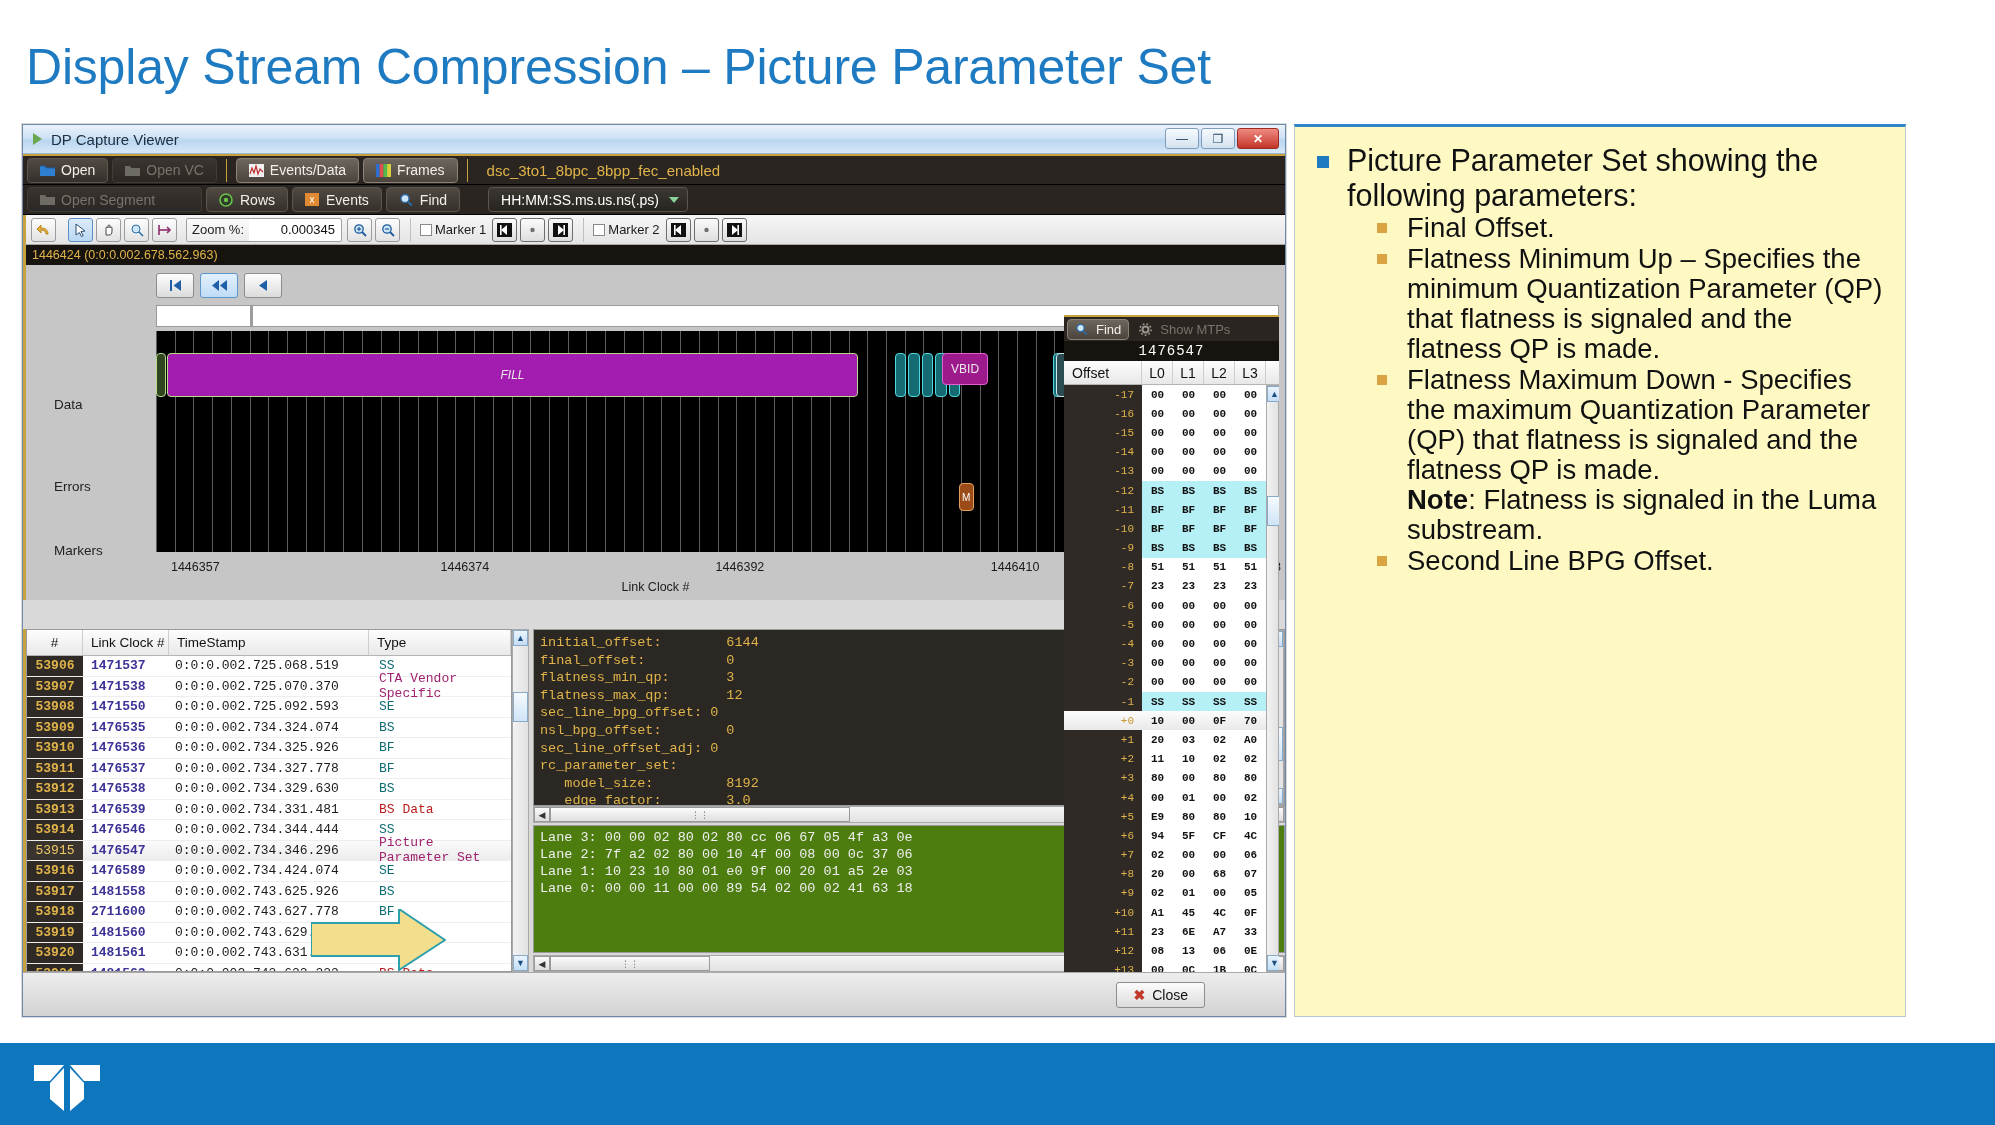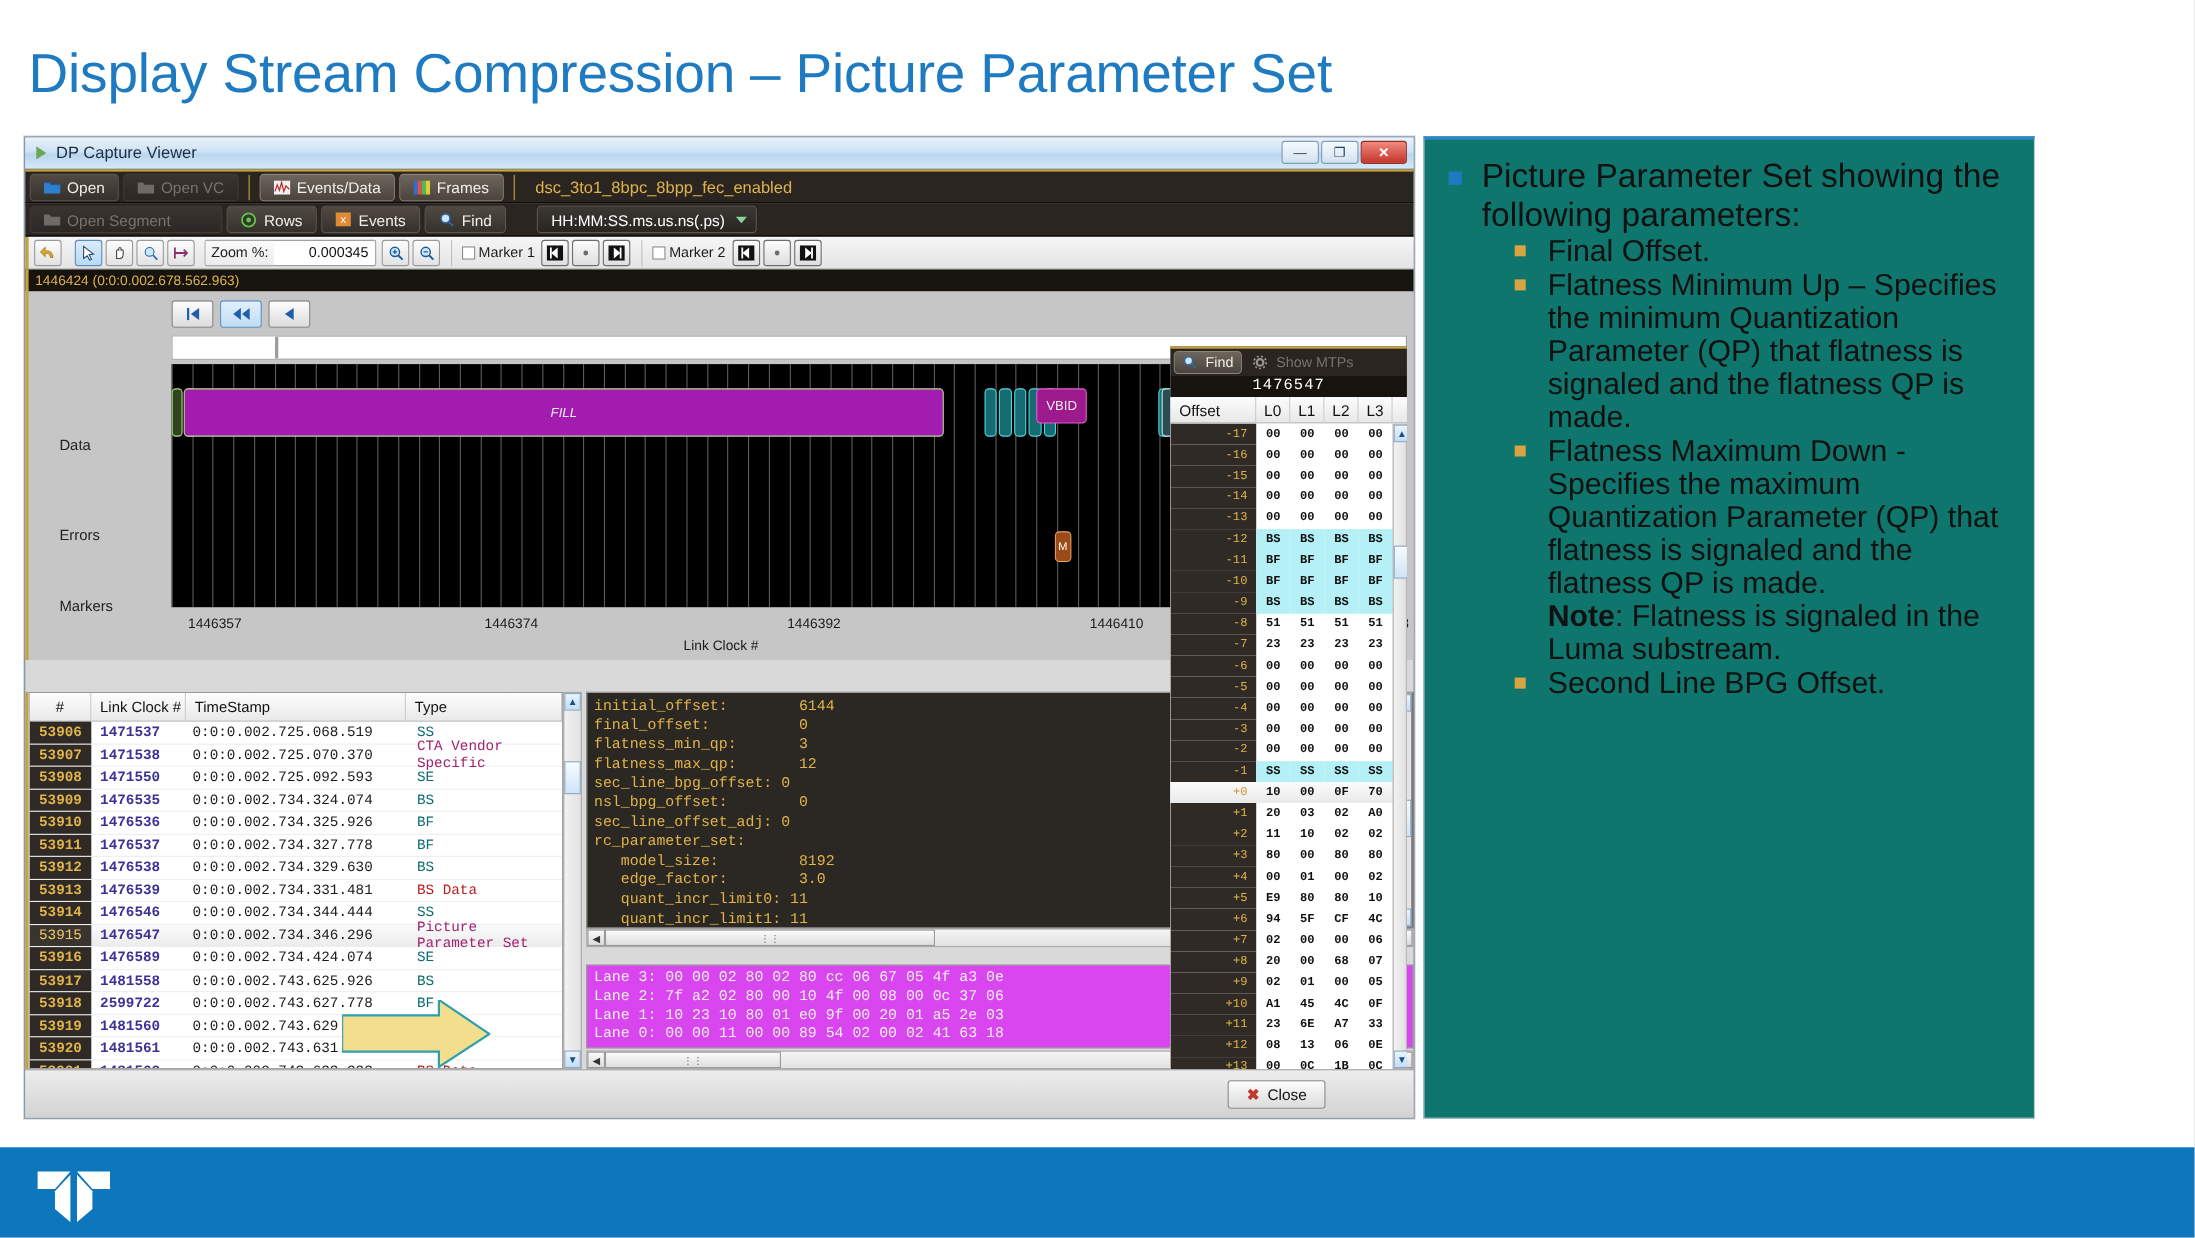--- a/index.html
+++ b/index.html
@@ -132,21 +132,21 @@
                   border:1px solid #8aa9c7; display:flex; align-items:center; justify-content:center; font-size:9px; color:#1c4f83;}
   .vscroll .arw.top { top:0; } .vscroll .arw.bot { bottom:0; }
   .vscroll .thm { position:absolute; left:0; width:15px; height:30px; background:linear-gradient(to bottom,#f6fbff,#cfe4f7); border:1px solid #8aa9c7; }
 
   #detail-pane { flex:1; display:flex; flex-direction:column; margin-left:4px; }
   #param-box { flex:1; background:#2b2722; border:1px solid #9a9a9a; position:relative; overflow:hidden; }
   #param-text { font-family:"Liberation Mono", monospace; font-size:13.5px; color:#e0b44a; padding:4px 0 0 6px; line-height:17.6px; white-space:pre; }
   .hscroll { height:17px; background:linear-gradient(to bottom,#f4f4f4,#e2e2e2); border:1px solid #a9a9a9; position:relative; display:flex; align-items:center;}
   .hscroll .arw { width:16px; height:15px; background:linear-gradient(to bottom,#fafafa,#dcdcdc); border:1px solid #9a9a9a; display:flex;align-items:center;justify-content:center;font-size:9px;color:#333;}
   .hscroll .thm { height:15px; background:linear-gradient(to bottom,#fbfbfb,#dfdfdf); border:1px solid #9a9a9a; display:flex;align-items:center;justify-content:center;font-size:9px;color:#666;}
-  #lane-box { height:76px; background:#d946ef; border:1px solid #9a9a9a; margin-top:16px; overflow:hidden;}
+  #lane-box { height:128px; background:#4d7c0f; border:1px solid #9a9a9a; margin-top:2px; overflow:hidden;}
   #lane-text { font-family:"Liberation Mono", monospace; font-size:13.5px; color:#efefef; padding:3px 0 0 6px; line-height:17px; white-space:pre; }
 
   
   #hex-pane { position:absolute; right:6px; top:190px; width:215px; bottom:44px; background:#d9d9d9; display:flex; flex-direction:column;}
   #hex-toolbar { display:flex; gap:3px; height:26px; background:#2a2521; align-items:center; padding:0 3px; border-top:2px solid #c8a23c;}
   #hex-title { height:20px; background:#17130f; color:#fff; font-family:"Liberation Mono",monospace; font-size:14px; display:flex; align-items:center; justify-content:center; letter-spacing:1px;}
   #hex-head { display:flex; height:24px; background:linear-gradient(to bottom,#fdfdfd,#e7e7e7); border-bottom:1px solid #b5b5b5; font-size:14px; color:#111; }
   #hex-head .oc { width:78px; display:flex;align-items:center; padding-left:8px; border-right:1px solid #cdcdcd;}
   #hex-head .lc { width:31px; display:flex;align-items:center;justify-content:center; border-right:1px solid #cdcdcd;}
   #hex-body { flex:1; background:#fff; position:relative; overflow:hidden; display:flex;}
@@ -165,22 +165,22 @@
   #close-btn { display:flex; align-items:center; gap:7px; height:26px; padding:0 16px;
                border:1px solid #8d8d8d; border-radius:3px; font-size:14px; color:#111;
                background:linear-gradient(to bottom,#fcfcfc,#dcdcdc); }
   #close-btn .x { color:#c0392b; font-weight:bold; }
 
   
   #callout-arrow { position:absolute; left:288px; top:784px; width:135px; height:62px; z-index:40; }
 
   
   #notes-panel {
-    position:absolute; left:1294px; top:124px; width:556px; height:893px;
-    background:#0f766e; border:1px solid #b9c6d2; border-top:3px solid #2E86C8;
+    position:absolute; left:1294px; top:124px; width:612px; height:893px;
+    background:#fef9c3; border:1px solid #b9c6d2; border-top:3px solid #2E86C8;
     padding:16px 16px 0 6px; overflow:hidden;
   }
   ul.lvl1 { list-style:none; }
   li.b1 { position:relative; padding-left:46px; font-size:30.5px; line-height:35px; color:#111; margin-bottom:2px;}
   li.b1 > .bul { position:absolute; left:16px; top:13px; width:12px; height:12px; background:#1F7BC1; }
   ul.lvl2 { list-style:none; margin-left:26px; }
   li.b2 { position:relative; padding-left:34px; font-size:27.5px; line-height:30px; color:#111; margin-bottom:1px;}
   li.b2 > .bul { position:absolute; left:4px; top:10px; width:10px; height:10px; background:#D9A441; }
   .note-lead { font-weight:bold; }
 
@@ -603,21 +603,21 @@
             <div class="y ">SE</div>
           </div>
           <div class="evt-row">
             <div class="n">53917</div>
             <div class="k">1481558</div>
             <div class="t">0:0:0.002.743.625.926</div>
             <div class="y ">BS</div>
           </div>
           <div class="evt-row">
             <div class="n">53918</div>
-            <div class="k">2599722</div>
+            <div class="k">2711600</div>
             <div class="t">0:0:0.002.743.627.778</div>
             <div class="y ">BF</div>
           </div>
           <div class="evt-row">
             <div class="n">53919</div>
             <div class="k">1481560</div>
             <div class="t">0:0:0.002.743.629.630</div>
             <div class="y ">BF</div>
           </div>
           <div class="evt-row">

